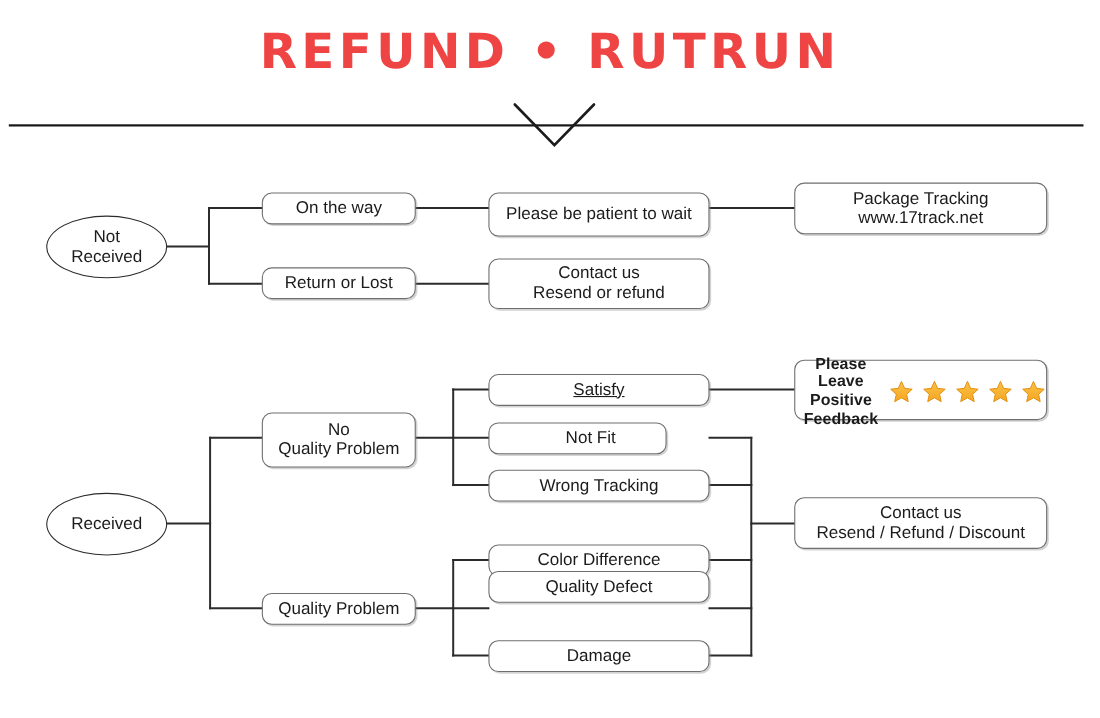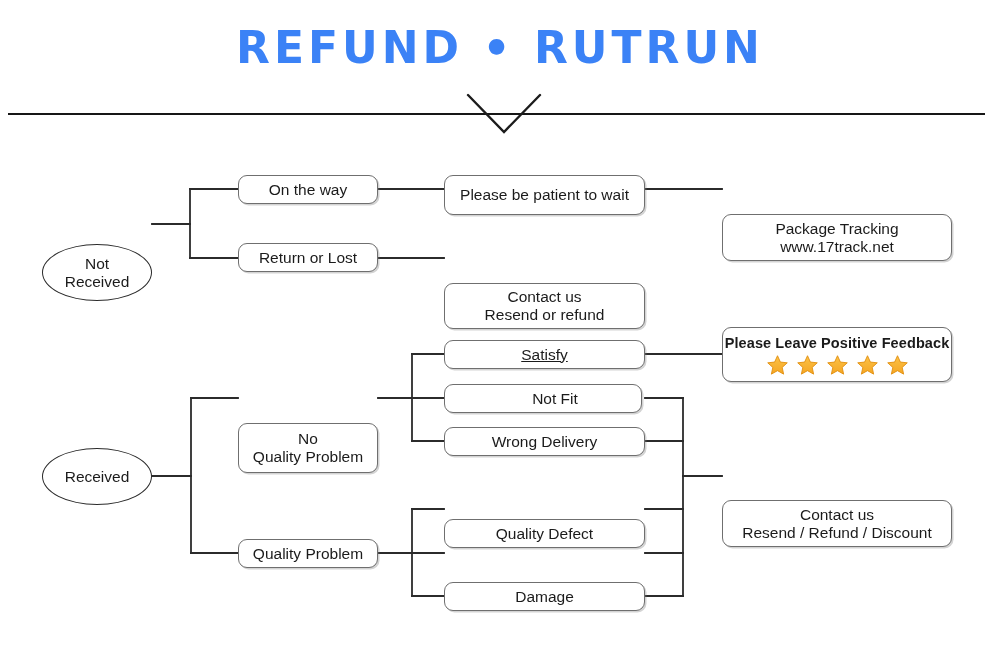--- a/index.html
+++ b/index.html
@@ -24,21 +24,21 @@
   }
   #page-title {
     position: absolute;
     left: 0; top: 22px;
     width: 1000px;
     text-align: center;
     font-family: "DejaVu Sans", sans-serif;
     font-weight: bold;
     font-size: 44px;
     letter-spacing: 4px;
-    color: #3b82f6;
+    color: #ef4444;
     white-space: pre;
   }
   #divider-line {
     position: absolute;
     left: 8px; top: 113px;
     width: 977px; height: 0;
     border-top: 2px solid #161616;
   }
   #chevron-icon {
     position: absolute;
@@ -77,25 +77,25 @@
     border-radius: 9px;
     box-shadow: 1.5px 1.5px 0 rgba(130,130,130,0.35);
     font-size: 15.5px;
   }
   .node.ellipse {
     border: 1.6px solid #2b2b2b;
     border-radius: 50%;
     font-size: 15.5px;
     box-shadow: none;
   }
-  .node.two-line { font-size: 15.5px; margin-top: 48px; }
+  .node.two-line { font-size: 15.5px; }
 
   
   #feedback-node {
-    flex-direction: column;
+    flex-direction: row;
     justify-content: center;
     gap: 2px;
     padding-top: 3px;
   }
   #feedback-label {
     font-size: 14.5px;
     font-weight: bold;
     letter-spacing: 0.1px;
   }
   #star-row {
@@ -181,24 +181,25 @@
 
   <div class="node ellipse" style="left:42px; top:448px; width:110px; height:57px;">Received</div>
 
   <div class="node rect two-line" style="left:238px; top:375px; width:140px; height:50px;">No
 Quality Problem</div>
 
   <div class="node rect" style="left:238px; top:539px; width:140px; height:29px;">Quality Problem</div>
 
   <div class="node rect" style="left:444px; top:340px; width:201px; height:29px;text-decoration:underline;">Satisfy</div>
 
-  <div class="node rect" style="left:444px; top:384px; width:198px; height:29px;padding-left:24px;">Not Fit</div>
-
-  <div class="node rect" style="left:444px; top:427px; width:201px; height:29px;">Wrong Delivery</div>
-
+  <div class="node rect" style="left:444px; top:384px; width:162px; height:29px;padding-left:24px;">Not Fit</div>
+
+  <div class="node rect" style="left:444px; top:427px; width:201px; height:29px;">Wrong Tracking</div>
+
+  <div class="node rect" style="left:444px; top:495px; width:201px; height:29px;">Color Difference</div>
 
   <div class="node rect" style="left:444px; top:519px; width:201px; height:29px;">Quality Defect</div>
 
   <div class="node rect" style="left:444px; top:582px; width:201px; height:29px;">Damage</div>
 
   <div class="node rect" id="feedback-node" style="left:722px; top:327px; width:230px; height:55px;">
     <div id="feedback-label">Please Leave Positive Feedback</div>
     <div id="star-row"><svg class="star-icon" viewBox="0 0 24 24" width="23" height="23">
           <defs>
             <linearGradient id="star-grad-0" x1="0" y1="0" x2="0" y2="1">

